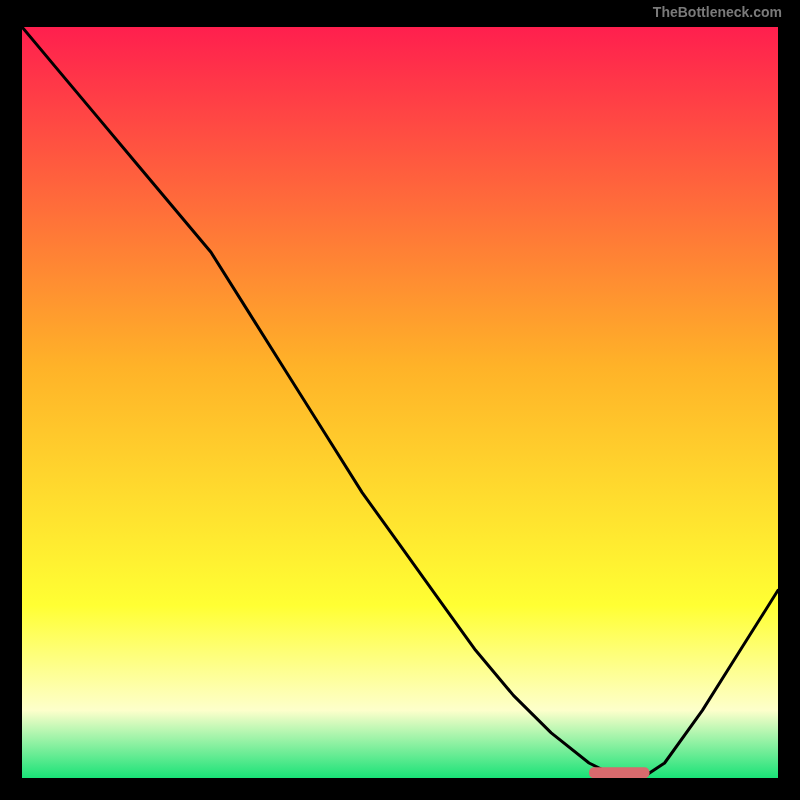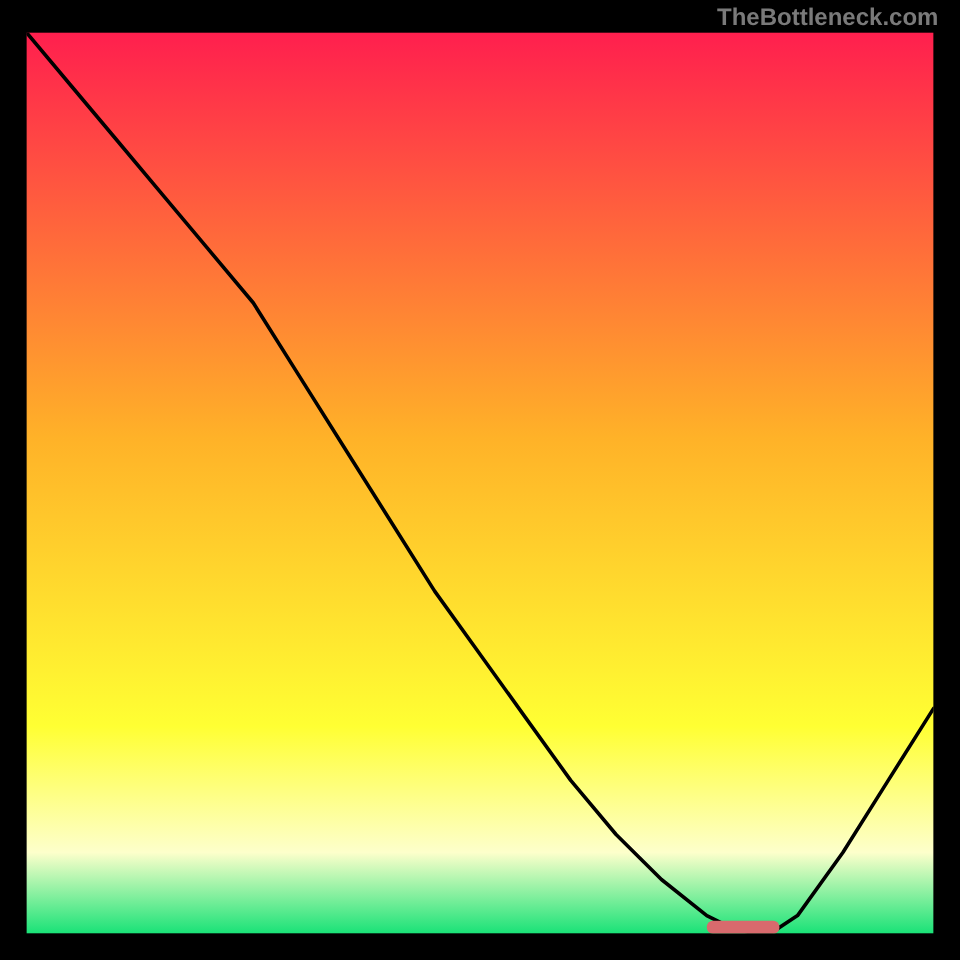--- a/index.html
+++ b/index.html
@@ -9,21 +9,21 @@
     height: 800px;
     background: #000;
     position: relative;
     font-family: Arial, sans-serif;
   }
   .watermark {
     position: absolute;
     top: 4px;
     right: 18px;
     color: #7a7a7a;
-    font-size: 20px;
+    font-size: 14px;
     font-weight: bold;
     z-index: 10;
   }
   .plot-area {
     position: absolute;
     left: 22px;
     top: 27px;
     width: 756px;
     height: 751px;
   }

